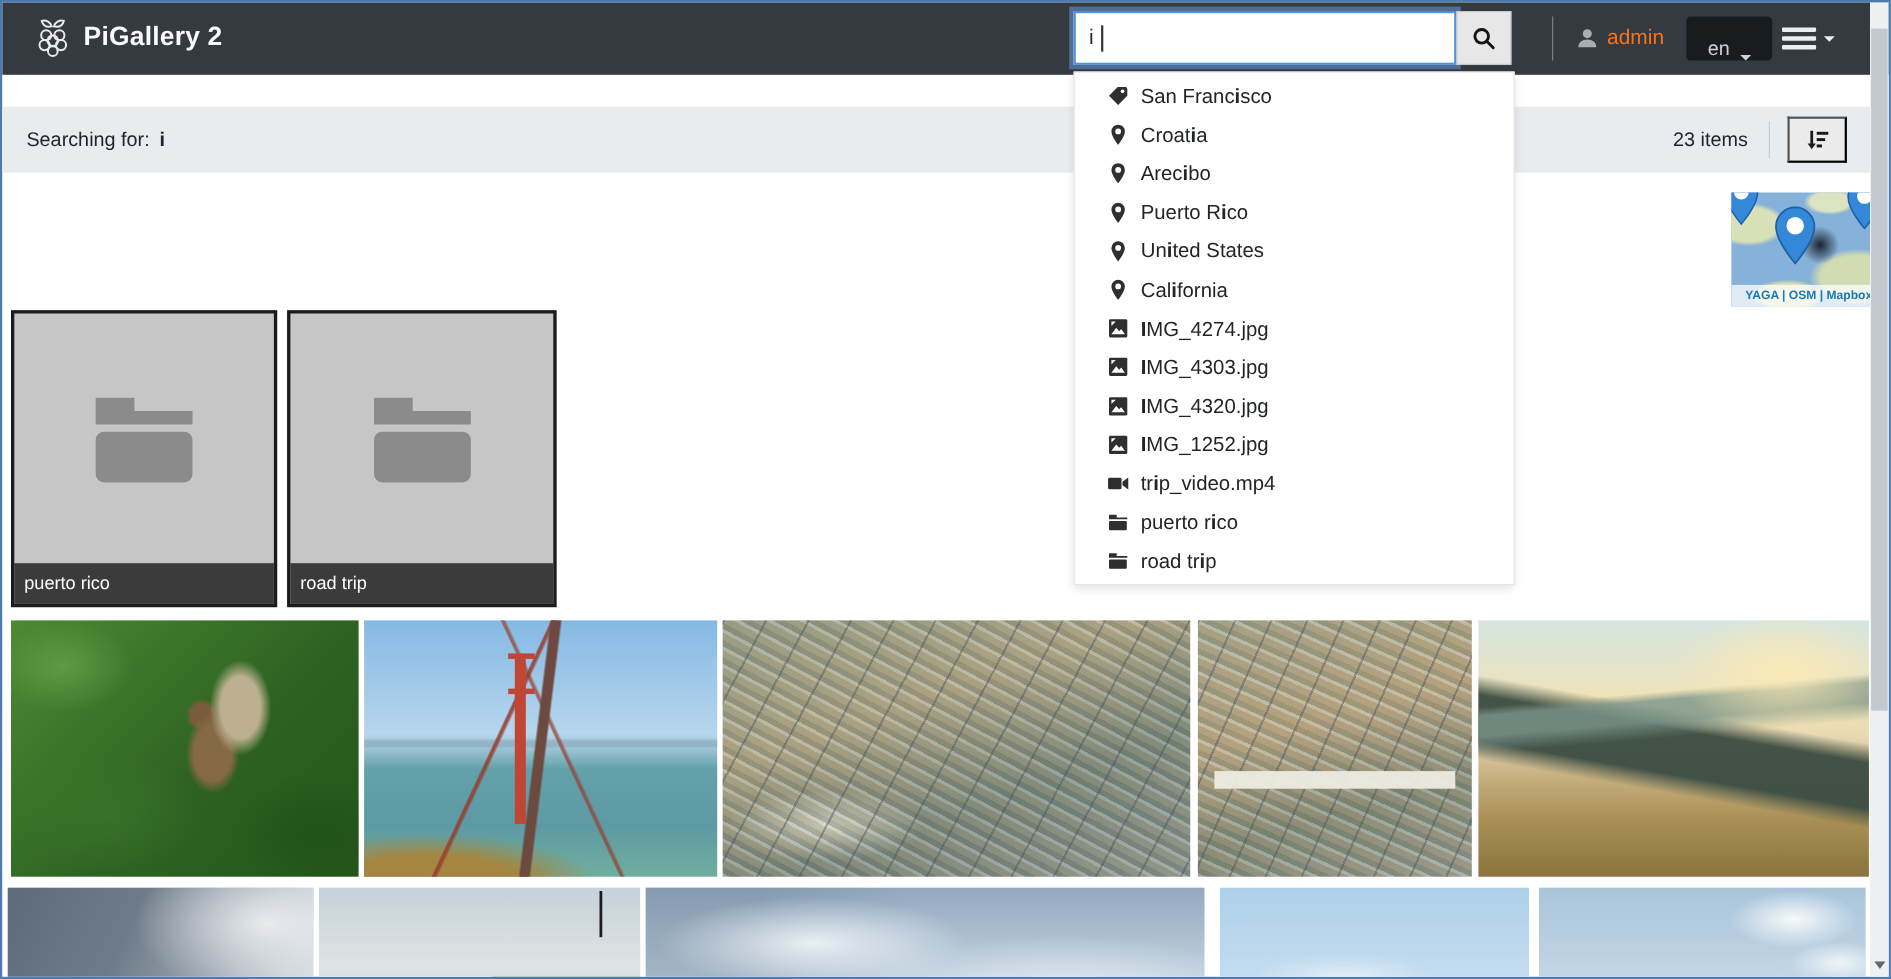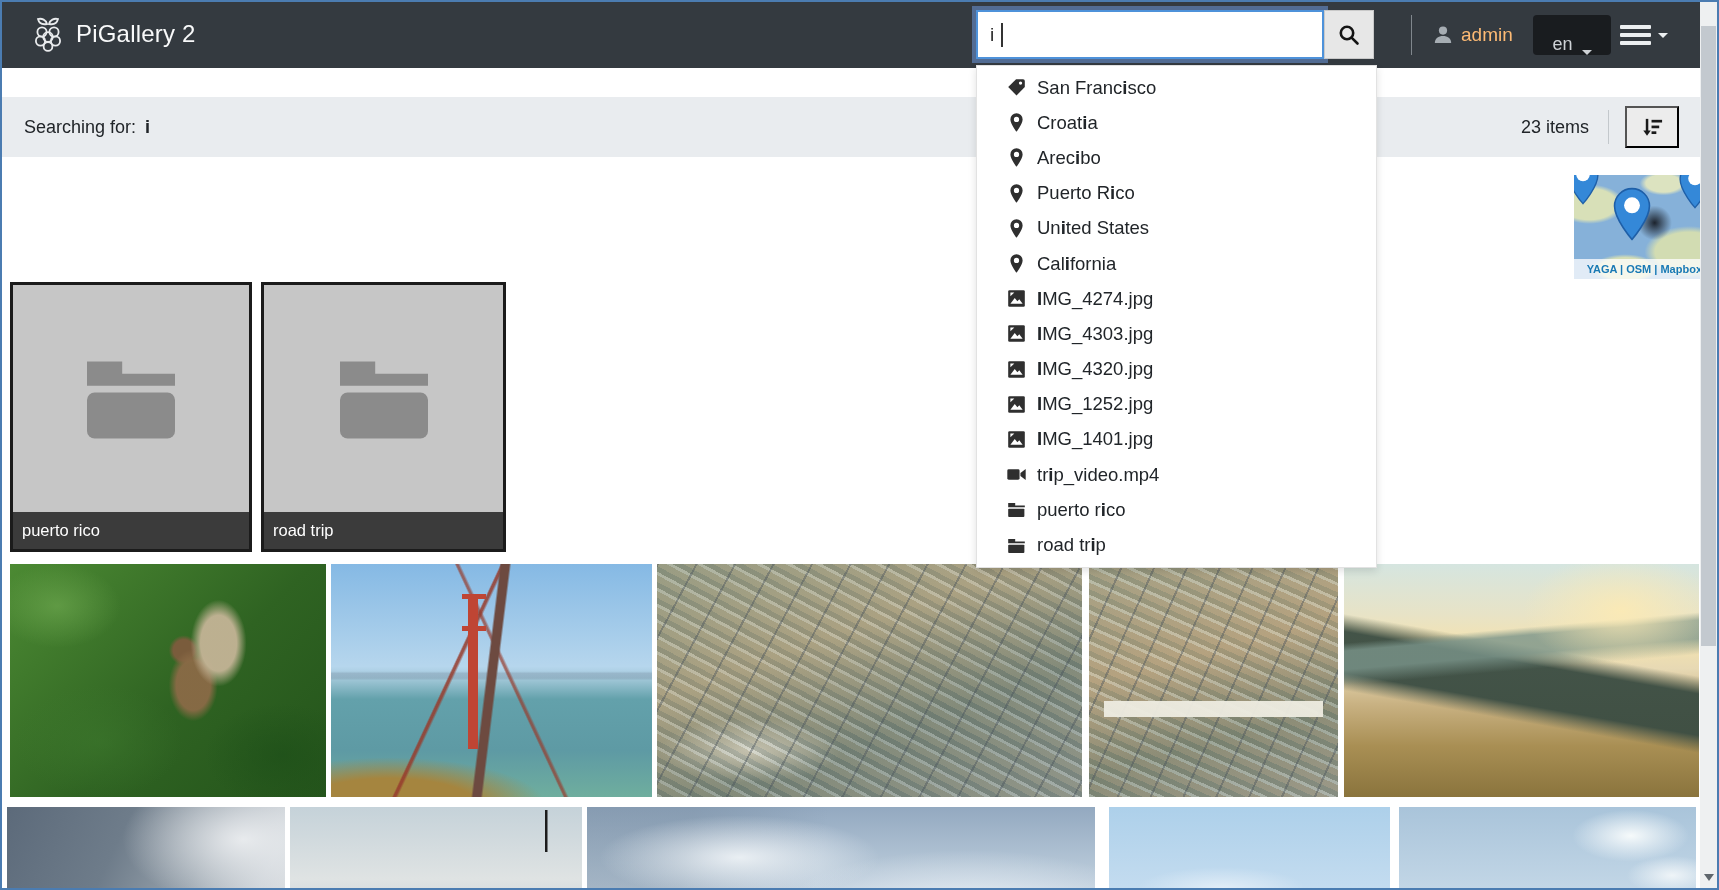--- a/index.html
+++ b/index.html
@@ -4,32 +4,32 @@
 <style>
   html,body{margin:0;padding:0;background:#fff;}
   body{font-family:"Liberation Sans","DejaVu Sans",sans-serif;-webkit-font-smoothing:antialiased;}
   #viewport{position:relative;width:1719px;height:890px;overflow:hidden;background:#fff;
     border:2px solid #4b7cb1;box-sizing:border-box;}
 
   
   .navbar{position:absolute;left:0;top:0;right:0;height:66px;background:#343a40;z-index:60;}
   .logo{position:absolute;left:26px;top:13px;width:40px;height:40px;}
   .app-title{position:absolute;left:74px;top:0;height:76px;line-height:64px;color:#f8f9fa;
-    font-size:24px;font-weight:400;letter-spacing:.2px;}
+    font-size:24px;font-weight:700;letter-spacing:.2px;}
   .search-wrap{position:absolute;left:974px;top:8px;z-index:70;}
   .search-input{position:absolute;left:0;top:0;width:348px;height:49px;box-sizing:border-box;
     border:2px solid #4e92da;box-shadow:0 0 0 4px rgba(120,170,250,.45);background:#fff;
     font-family:inherit;font-size:19px;color:#2b2b2b;padding:0 12px;outline:none;border-radius:0;}
   .caret-line{position:absolute;left:25px;top:13px;width:1.5px;height:24px;background:#333;}
   .search-btn{position:absolute;left:348px;top:0;width:50px;height:49px;background:#e7e7e7;
     border:1px solid #c9c9c9;box-sizing:border-box;display:flex;align-items:center;justify-content:center;cursor:pointer;}
   .nav-divider{position:absolute;left:1409px;top:13px;width:1px;height:40px;background:#80878d;}
   .user-menu{position:absolute;left:1429px;top:0;height:66px;display:flex;align-items:center;gap:6px;cursor:pointer;}
   .user-menu svg{display:block;}
-  .username{color:#fdba74;font-size:19px;}
+  .username{color:#f97316;font-size:19px;}
   .lang-btn{position:absolute;left:1531px;top:13px;width:78px;height:40px;background:#191c1f;border-radius:4px;
     display:flex;align-items:flex-end;justify-content:center;gap:9px;cursor:pointer;}
   .lang-label{color:#ced2d6;font-size:18px;}
   .caret-down{width:0;height:0;border-left:5px solid transparent;border-right:5px solid transparent;
     border-top:5px solid #ced2d6;}
   .menu-btn{position:absolute;left:1618px;top:0;height:66px;display:flex;align-items:center;gap:7px;cursor:pointer;}
   .hamburger{display:flex;flex-direction:column;gap:4.5px;}
   .hamburger span{display:block;width:31px;height:3.5px;background:#eceff1;border-radius:1px;}
   .menu-btn .caret-down{border-top-color:#eceff1;}
 
@@ -351,30 +351,20 @@
           <svg width="21" height="21" viewBox="0 0 24 24">
             <rect x="2.5" y="2.5" width="19" height="19" rx="1.5" fill="#2f2f2f"></rect>
             <polygon points="5,18 10,11.5 13,15 15.2,12.8 19,18" fill="#fff"></polygon>
             <polygon points="5,5 9.5,5 5,9.5" fill="#fff"></polygon>
           </svg>
         </span>
         <span><b>I</b>MG_1252.jpg</span>
       </li>
       <li>
         <span class="sugg-icon">
-          <svg width="21" height="21" viewBox="0 0 24 24">
-            <rect x="2.5" y="2.5" width="19" height="19" rx="1.5" fill="#2f2f2f"></rect>
-            <polygon points="5,18 10,11.5 13,15 15.2,12.8 19,18" fill="#fff"></polygon>
-            <polygon points="5,5 9.5,5 5,9.5" fill="#fff"></polygon>
-          </svg>
-        </span>
-        <span><b>I</b>MG_1401.jpg</span>
-      </li>
-      <li>
-        <span class="sugg-icon">
           <svg width="21" height="21" viewBox="0 0 24 24" fill="#2f2f2f">
             <rect x="1.5" y="6" width="14" height="12" rx="1.6"></rect>
             <polygon points="16.5,10.2 22.5,5.8 22.5,18.2 16.5,13.8"></polygon>
           </svg>
         </span>
         <span>tr<b>i</b>p_video.mp4</span>
       </li>
       <li>
         <span class="sugg-icon">
           <svg width="21" height="21" viewBox="0 0 24 24" fill="#2f2f2f">

